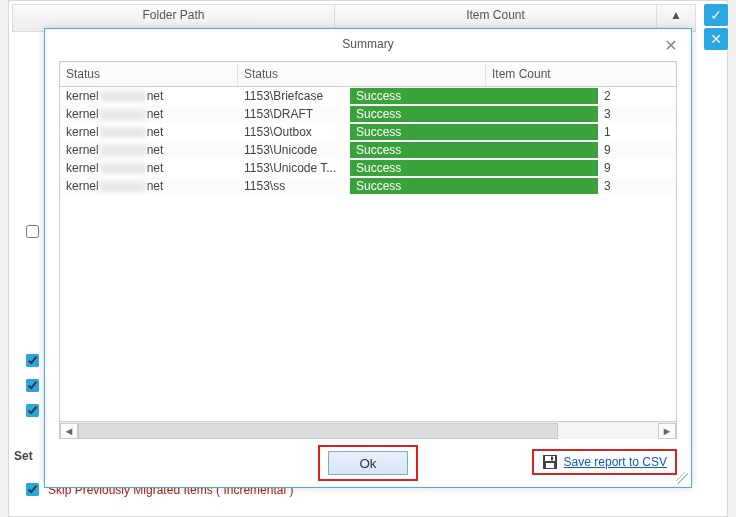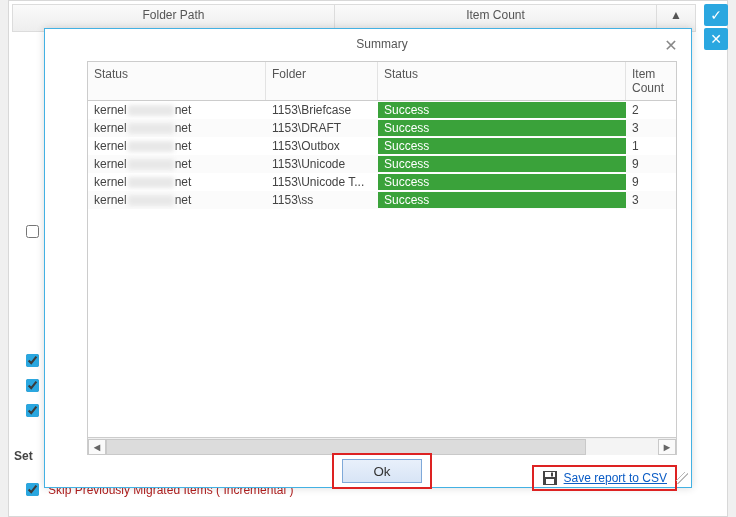--- a/index.html
+++ b/index.html
@@ -86,21 +86,20 @@
     position: absolute;
     top: 28px;
     left: 44px;
     width: 648px;
     height: 460px;
     background: #ffffff;
     border: 1px solid #43b1e3;
     box-shadow: 0 0 8px rgba(0,0,0,0.15);
     display: flex;
     flex-direction: column;
-    padding-left: 28px;
   }
   .dialog-title {
     text-align: center;
     padding: 8px 0 6px 0;
     color: #555;
     position: relative;
   }
   .dialog-close {
     position: absolute;
     right: 10px;
@@ -187,21 +186,21 @@
   .sb-arrow {
     width: 18px; height: 16px;
     border: 1px solid #c9c9c9;
     background: #fafafa;
     display:flex;align-items:center;justify-content:center;
     color:#666;font-size:11px;
   }
   .sb-track { flex:1; height:16px; background:#f4f4f4; position:relative; }
   .sb-thumb { position:absolute; left:0; top:0; width:480px; height:16px; background: #dcdcdc; border:1px solid #c9c9c9;}
   .dialog-footer {
-    height: 32px;
+    height: 48px;
     display: flex;
     align-items: center;
     justify-content: center;
     position: relative;
   }
   .ok-wrap {
     border: 2px solid #d22;
     padding: 4px 8px;
     display:inline-flex;
   }
@@ -279,21 +278,20 @@
 
 <div class="dialog">
   <div class="dialog-title">
     <span>Summary</span>
     <div class="dialog-close">✕</div>
   </div>
 
   <div class="grid-wrap">
     <div class="grid-head">
       <div class="gh c-mail">Status</div>
-      <div class="gh c-folder">Folder</div>
       <div class="gh c-status">Status</div>
       <div class="gh c-count">Item Count</div>
     </div>
     <div class="grid-body" id="grid-body">
         <div class="row">
           <div class="cell c-mail">
             <span class="mail-txt">
               <span>kernel</span>
               <span class="blur"></span>
               <span>net</span>

